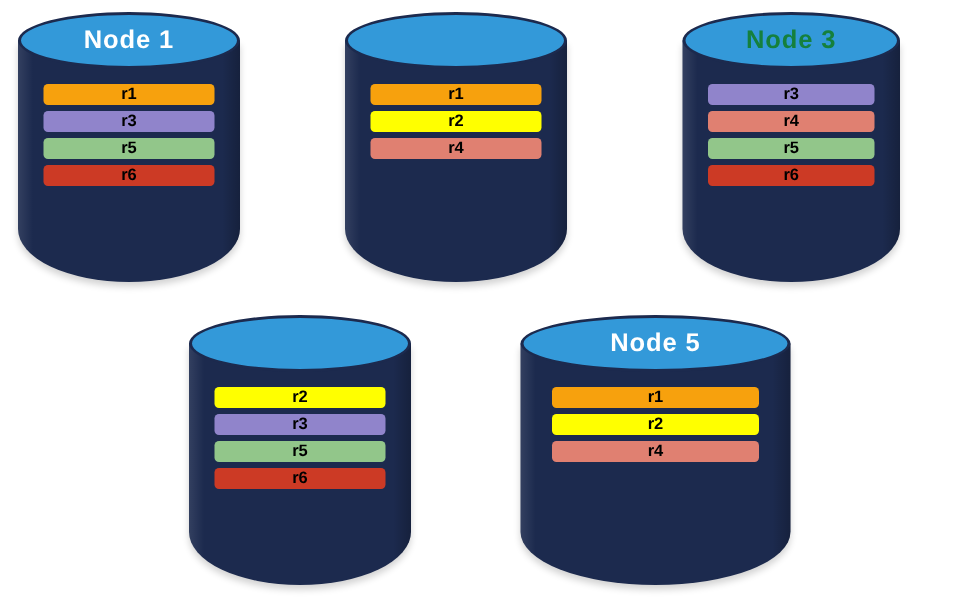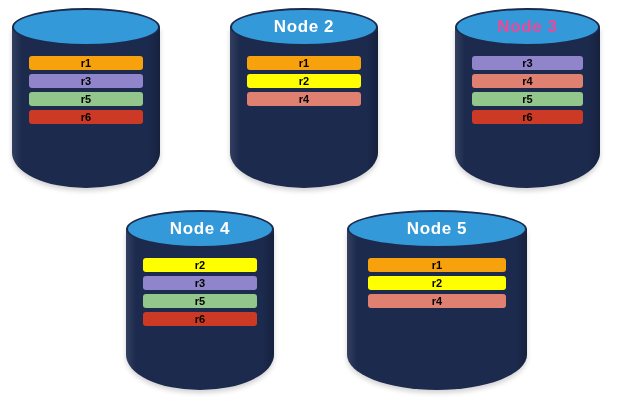--- a/index.html
+++ b/index.html
@@ -112,58 +112,57 @@
 </style>
 </head>
 <body>
 
 <div id="canvas">
     <div class="node" style="left: 12px; top: 8px; width: 148px; height: 180px;">
       <div class="cyl">
         <div class="cyl-body" style="background: rgb(28, 42, 78);"></div>
         <div class="cyl-top" style="background: rgb(51, 153, 217);"></div>
       </div>
+      <div class="node-title" style="color: rgb(255, 255, 255);">Node  1</div>
       <div class="bars">
         <div class="bar" style="background: rgb(247, 161, 13);">r1</div>
         <div class="bar" style="background: rgb(144, 132, 203);">r3</div>
         <div class="bar" style="background: rgb(146, 198, 138);">r5</div>
         <div class="bar" style="background: rgb(204, 58, 37);">r6</div>
       </div>
     </div>
     <div class="node" style="left: 230px; top: 8px; width: 148px; height: 180px;">
       <div class="cyl">
         <div class="cyl-body" style="background: rgb(28, 42, 78);"></div>
         <div class="cyl-top" style="background: rgb(51, 153, 217);"></div>
       </div>
-      <div class="node-title" style="color: rgb(255, 255, 255);">Node  2</div>
       <div class="bars">
         <div class="bar" style="background: rgb(247, 161, 13);">r1</div>
         <div class="bar" style="background: rgb(255, 255, 0);">r2</div>
         <div class="bar" style="background: rgb(224, 128, 113);">r4</div>
       </div>
     </div>
     <div class="node" style="left: 455px; top: 8px; width: 145px; height: 180px;">
       <div class="cyl">
         <div class="cyl-body" style="background: rgb(28, 42, 78);"></div>
         <div class="cyl-top" style="background: rgb(51, 153, 217);"></div>
       </div>
-      <div class="node-title" style="color: #ec4899;">Node  3</div>
+      <div class="node-title" style="color: #15803d;">Node  3</div>
       <div class="bars">
         <div class="bar" style="background: rgb(144, 132, 203);">r3</div>
         <div class="bar" style="background: rgb(224, 128, 113);">r4</div>
         <div class="bar" style="background: rgb(146, 198, 138);">r5</div>
         <div class="bar" style="background: rgb(204, 58, 37);">r6</div>
       </div>
     </div>
     <div class="node" style="left: 126px; top: 210px; width: 148px; height: 180px;">
       <div class="cyl">
         <div class="cyl-body" style="background: rgb(28, 42, 78);"></div>
         <div class="cyl-top" style="background: rgb(51, 153, 217);"></div>
       </div>
-      <div class="node-title" style="color: rgb(255, 255, 255);">Node  4</div>
       <div class="bars">
         <div class="bar" style="background: rgb(255, 255, 0);">r2</div>
         <div class="bar" style="background: rgb(144, 132, 203);">r3</div>
         <div class="bar" style="background: rgb(146, 198, 138);">r5</div>
         <div class="bar" style="background: rgb(204, 58, 37);">r6</div>
       </div>
     </div>
     <div class="node" style="left: 347px; top: 210px; width: 148px; height: 180px; padding-left: 32px;">
       <div class="cyl">
         <div class="cyl-body" style="background: rgb(28, 42, 78);"></div>

